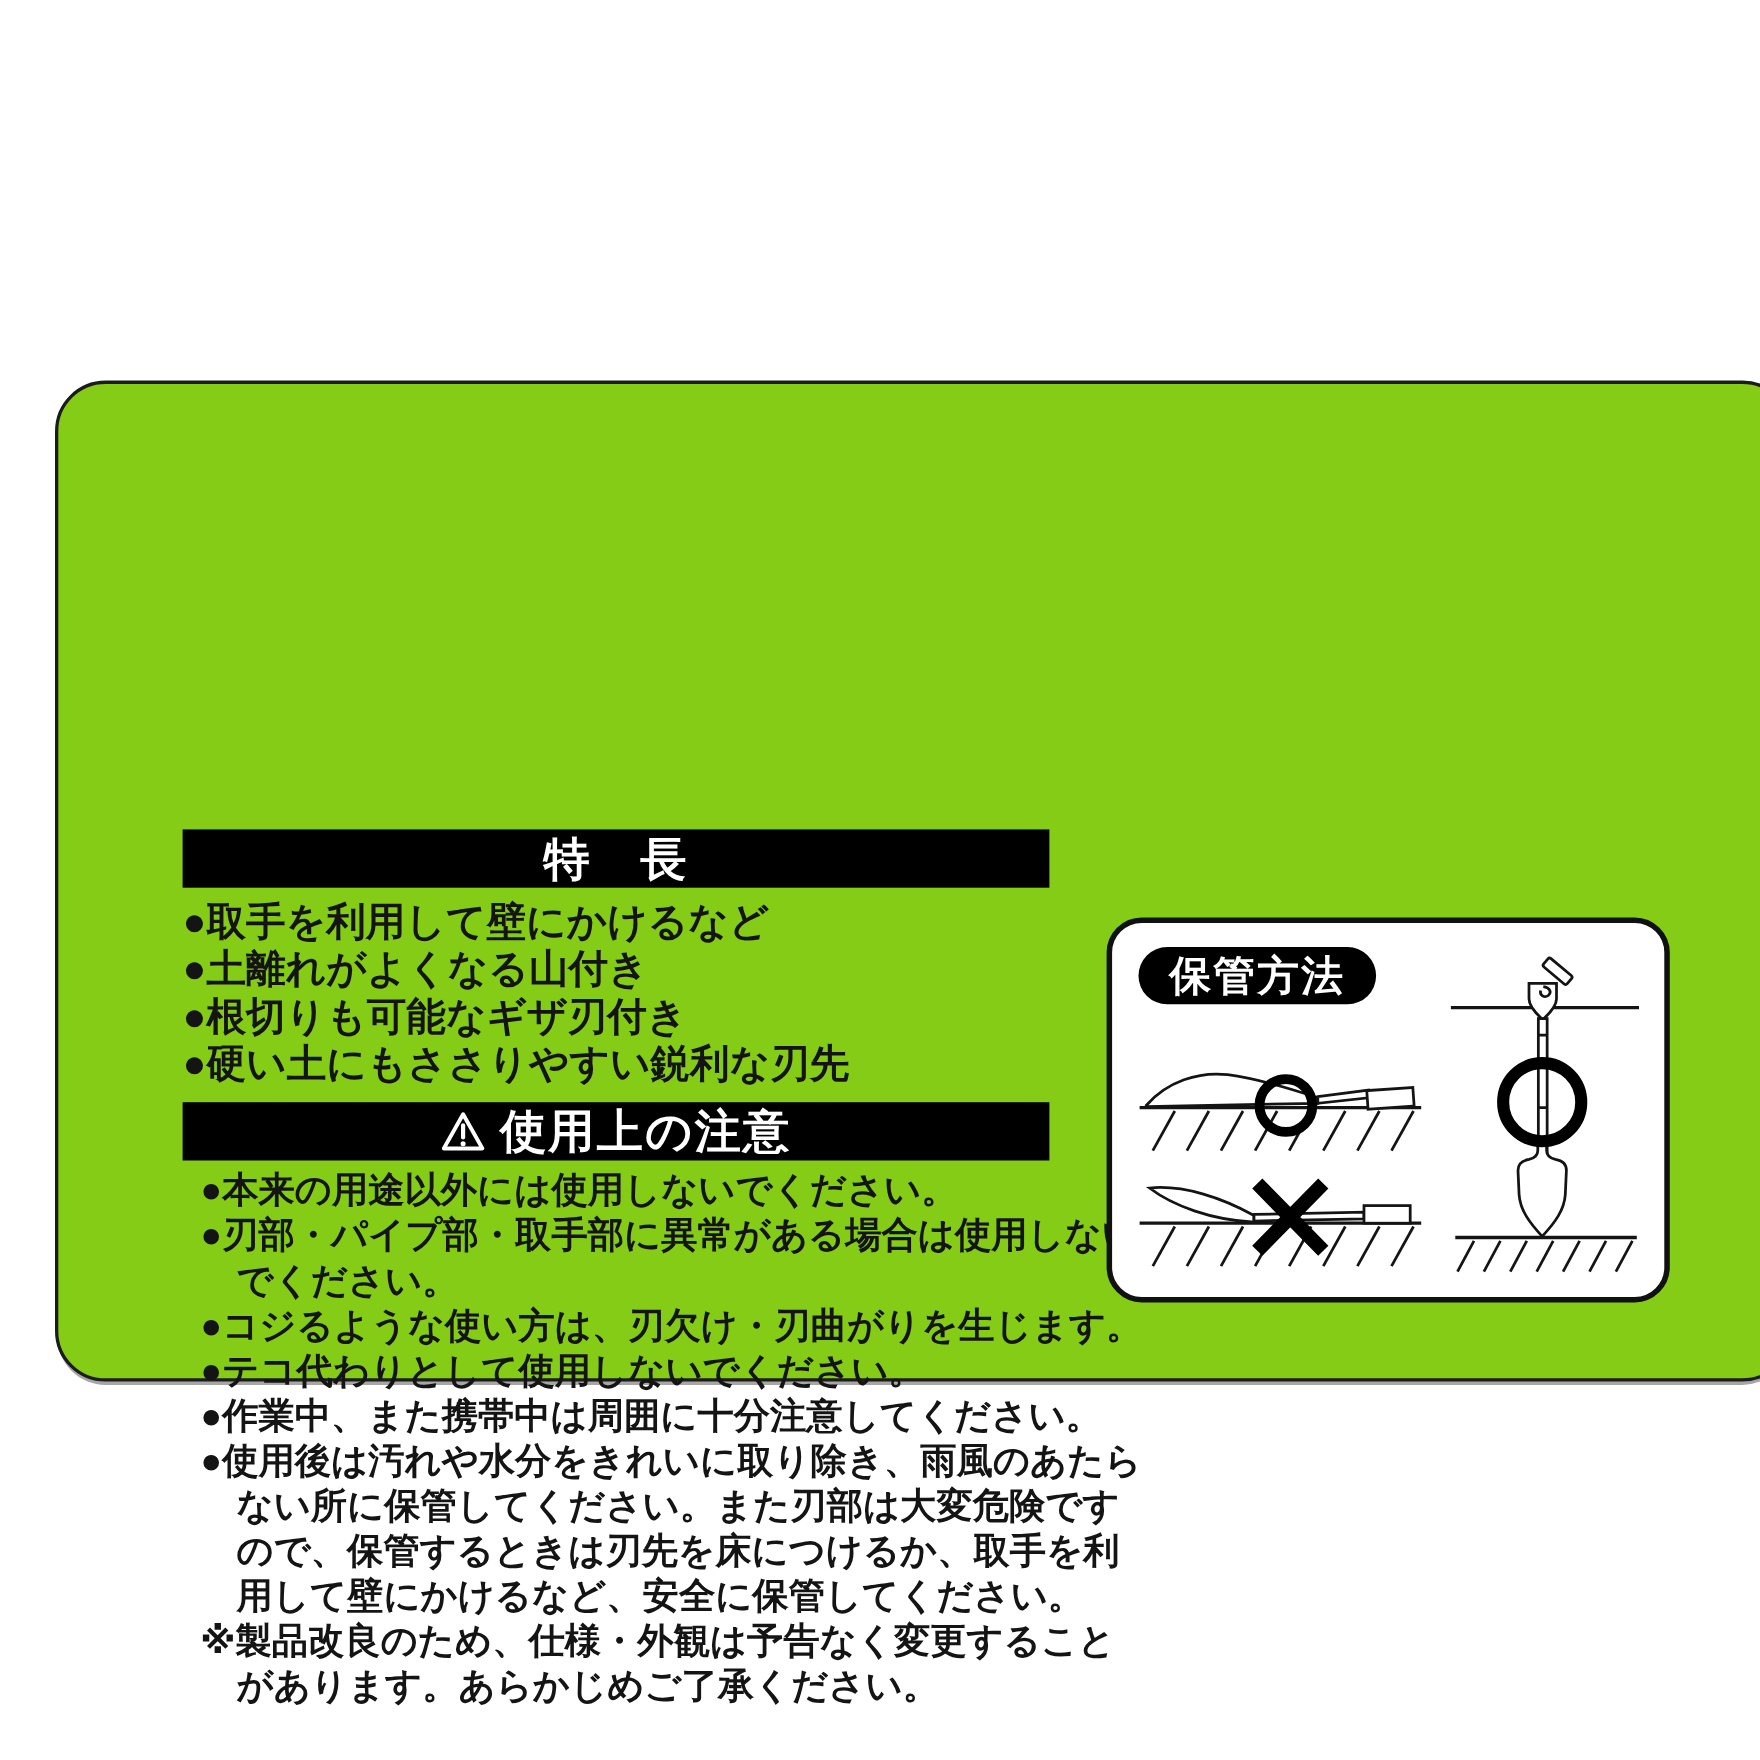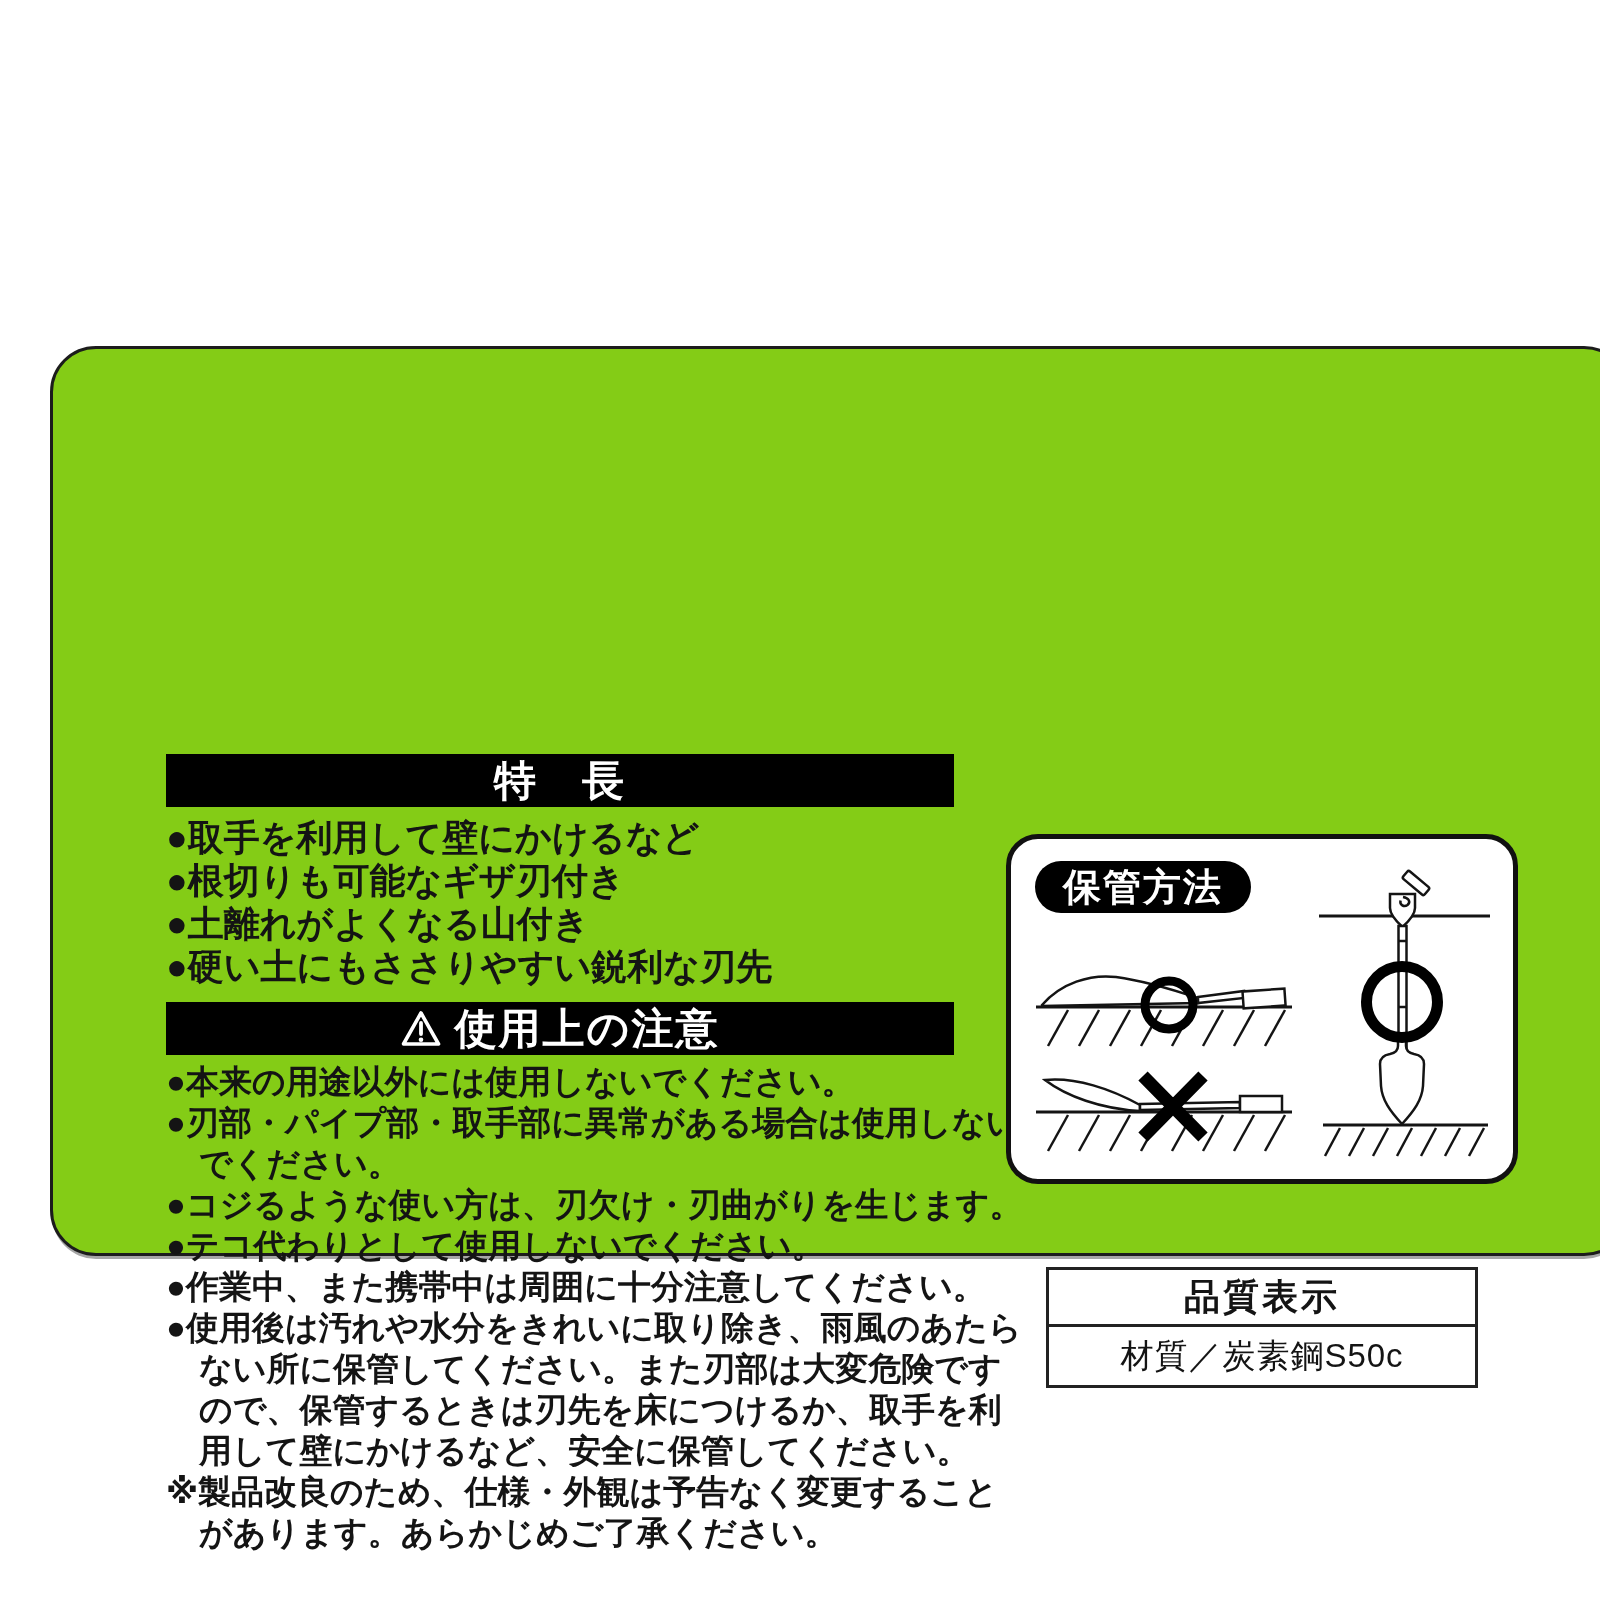--- a/index.html
+++ b/index.html
@@ -19,21 +19,21 @@
   }
   .bar span{color:#ffffff;font-size:42px;font-weight:bold;letter-spacing:2px;white-space:pre;}
   .bar-features{top:405px;}
   .bar-warning{top:653px;text-align:right;}
   .list{position:absolute;left:113px;}
   .list .li{
     padding-left:1em;text-indent:-1em;font-weight:600;
     letter-spacing:0;
   }
   .features-list{top:467px;width:800px;font-size:36px;line-height:43px;}
-  .warnings-list{top:712px;width:862px;font-size:33px;line-height:41px;}
+  .warnings-list{top:712px;width:862px;font-size:33px;line-height:41px;margin-left:16px;}
   .storage-box{
     position:absolute;left:953px;top:485px;width:512px;height:350px;
     border:5px solid #111111;border-radius:32px;background:#ffffff;box-sizing:border-box;
   }
   .storage-svg{position:absolute;left:-5px;top:-5px;}
   .pill{
     position:absolute;left:24px;top:22px;width:216px;height:52px;border-radius:26px;
     background:#000000;color:#ffffff;font-size:38px;font-weight:bold;
     display:flex;align-items:center;justify-content:center;letter-spacing:2px;
   }
@@ -56,22 +56,22 @@
 
 <div class="canvas">
   <div class="panel">
 
     <div class="bar bar-features">
       <span>特　長</span>
     </div>
 
     <div class="list features-list">
       <div class="li">●取手を利用して壁にかけるなど</div>
+      <div class="li">●土離れがよくなる山付き</div>
       <div class="li">●根切りも可能なギザ刃付き</div>
-      <div class="li">●土離れがよくなる山付き</div>
       <div class="li">●硬い土にもささりやすい鋭利な刃先</div>
     </div>
 
     <div class="bar bar-warning">
       <svg width="40" height="38" viewBox="0 0 40 38">
         <path d="M20 3 L37.5 34 H2.5 Z" fill="none" stroke="#ffffff" stroke-width="3.6" stroke-linejoin="round"></path>
         <line x1="20" y1="13" x2="20" y2="24" stroke="#ffffff" stroke-width="3.8" stroke-linecap="round"></line>
         <circle cx="20" cy="29.8" r="2.3" fill="#ffffff"></circle>
       </svg>
       <span>使用上の注意</span>
@@ -144,19 +144,15 @@
               <line x1="406" y1="294" x2="391" y2="322"></line>
             <line x1="430" y1="294" x2="415" y2="322"></line>
               <line x1="454" y1="294" x2="439" y2="322"></line>
             <line x1="478" y1="294" x2="463" y2="322"></line>
           </g>
         </g>
       </svg>
       <div class="pill">保管方法</div>
     </div>
 
-    <div class="quality">
-      <div class="q-header">品質表示</div>
-      <div class="q-row">材質／炭素鋼S50c</div>
-    </div>
 
   </div>
 </div>
 
 </body></html>

